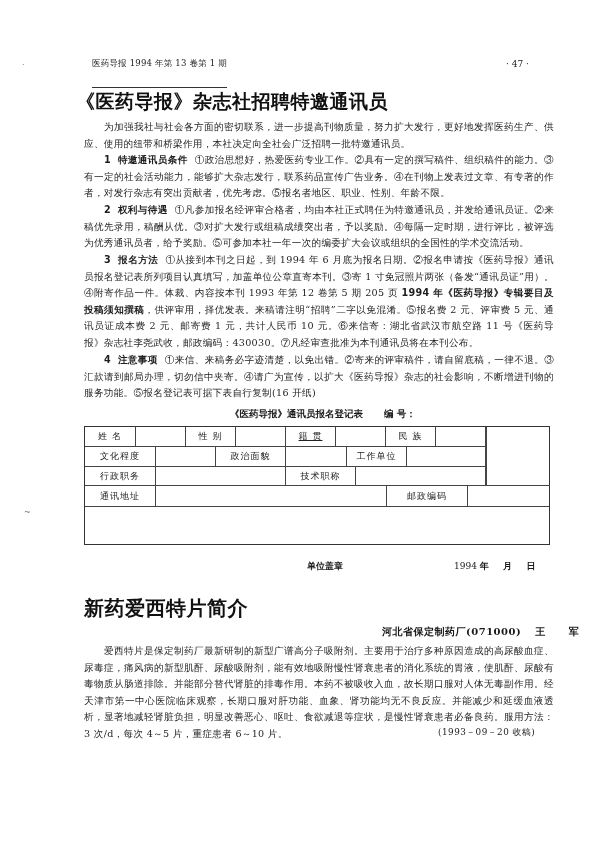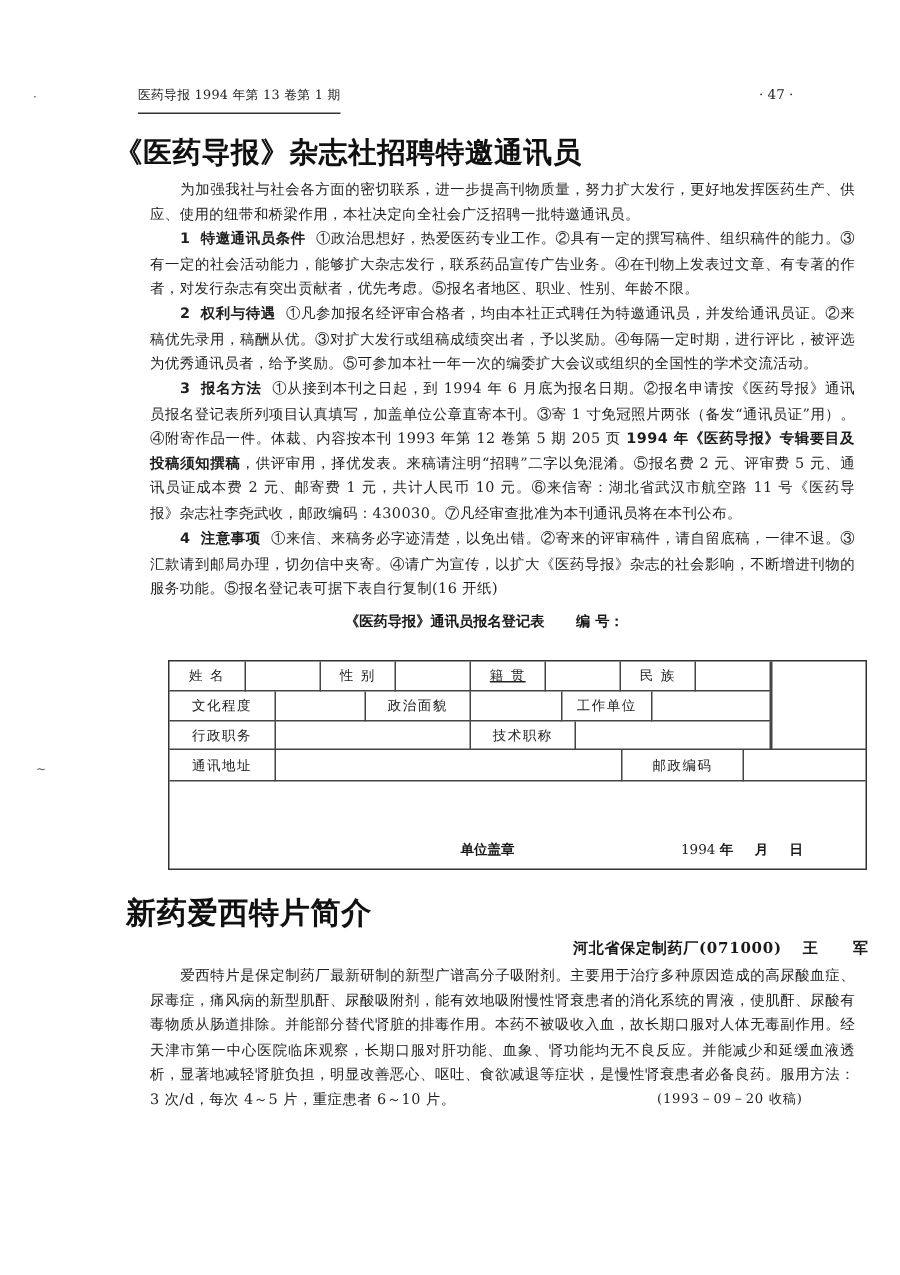--- a/index.html
+++ b/index.html
@@ -4,41 +4,41 @@
 <style>
   html, body { margin: 0; padding: 0; }
   body {
     width: 600px; height: 850px; background: #ffffff; color: #1a1a1a;
     font-family: "DejaVu Serif", "Liberation Serif", serif;
     position: relative; overflow: hidden;
   }
   .abs { position: absolute; }
   .header-left {
     left: 92px; top: 58px; font-size: 8.5px; letter-spacing: 0.2px;
-    border-bottom: 1px solid #333; padding-bottom: 5px; color: #222;
+    border-bottom: 1px solid #333; padding-bottom: 17px; color: #222;
   }
   .header-right { left: 506px; top: 59px; font-size: 9px; color: #222; }
   .title1 {
     left: 76px; top: 89px; font-size: 19px; font-weight: bold;
     font-family: "DejaVu Sans", "Liberation Sans", sans-serif; letter-spacing: 0.5px; color: #111;
   }
   .para {
     position: absolute; left: 84px; width: 470px; font-size: 9.6px; line-height: 16.6px;
-    text-align: justify; color: #1e1e1e; letter-spacing: 0.3px; margin-left: 16px;
+    text-align: justify; color: #1e1e1e; letter-spacing: 0.3px;
   }
   .para .ind { display: inline-block; width: 20px; }
   .para b { font-family: "DejaVu Sans", "Liberation Sans", sans-serif; font-weight: bold; }
   .table-caption {
     left: 230px; top: 408px; font-size: 9.5px; font-weight: bold;
     font-family: "DejaVu Sans", "Liberation Sans", sans-serif; color: #1a1a1a;
   }
   .table-caption .num { margin-left: 21px; }
   .form {
-    position: absolute; left: 84px; top: 440px; width: 466px; height: 140px;
-    border: 1.3px solid #333; box-sizing: border-box; margin-left: 28px;
+    position: absolute; left: 84px; top: 426px; width: 466px; height: 119px;
+    border: 1.3px solid #333; box-sizing: border-box;
   }
   .cell {
     position: absolute; box-sizing: border-box; border-right: 1px solid #444; border-bottom: 1px solid #444;
     font-size: 9px; display: flex; align-items: center; justify-content: center; color: #222; letter-spacing: 1px;
   }
   .cell.nr { border-right: none; }
   .photo { position: absolute; left: 401px; top: 0; width: 64px; height: 59px; border-left: 1px solid #444; border-bottom: 1px solid #444; box-sizing: border-box; }
   .resume {
     position: absolute; left: 0; top: 80px; width: 464px; height: 47px; font-size: 9px; padding: 1px 3px; box-sizing: border-box; letter-spacing: 0.8px;
   }

